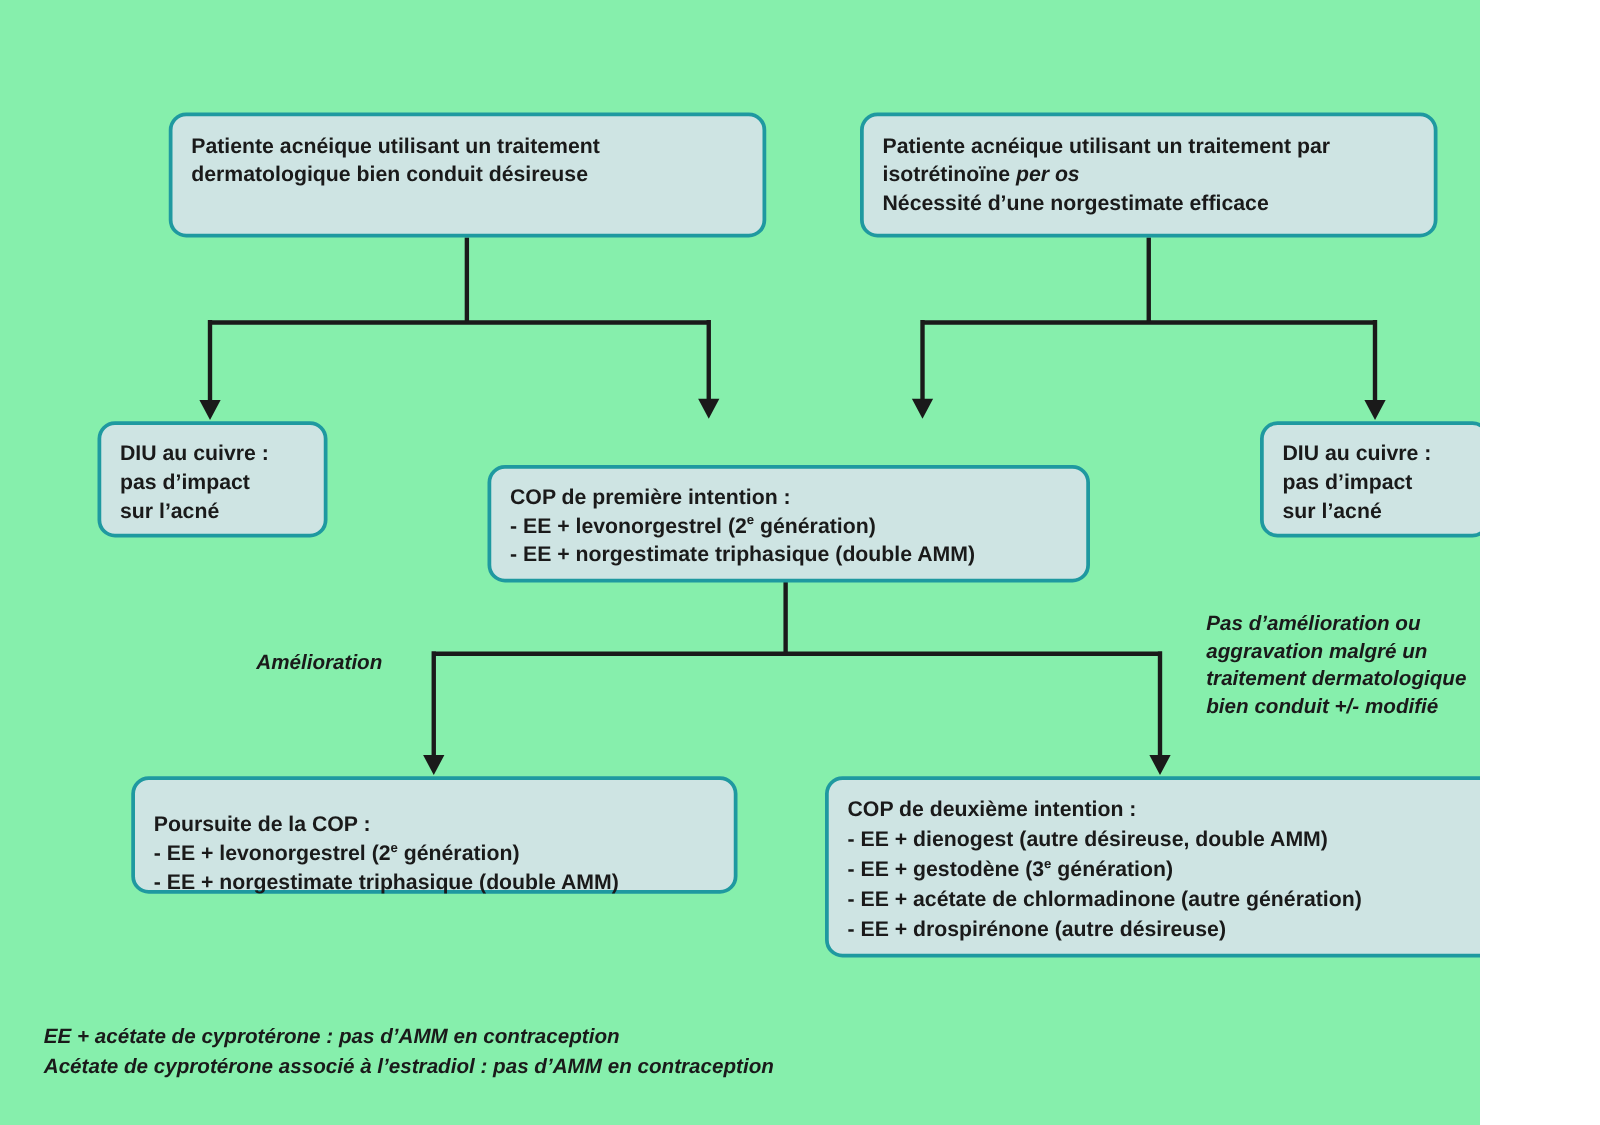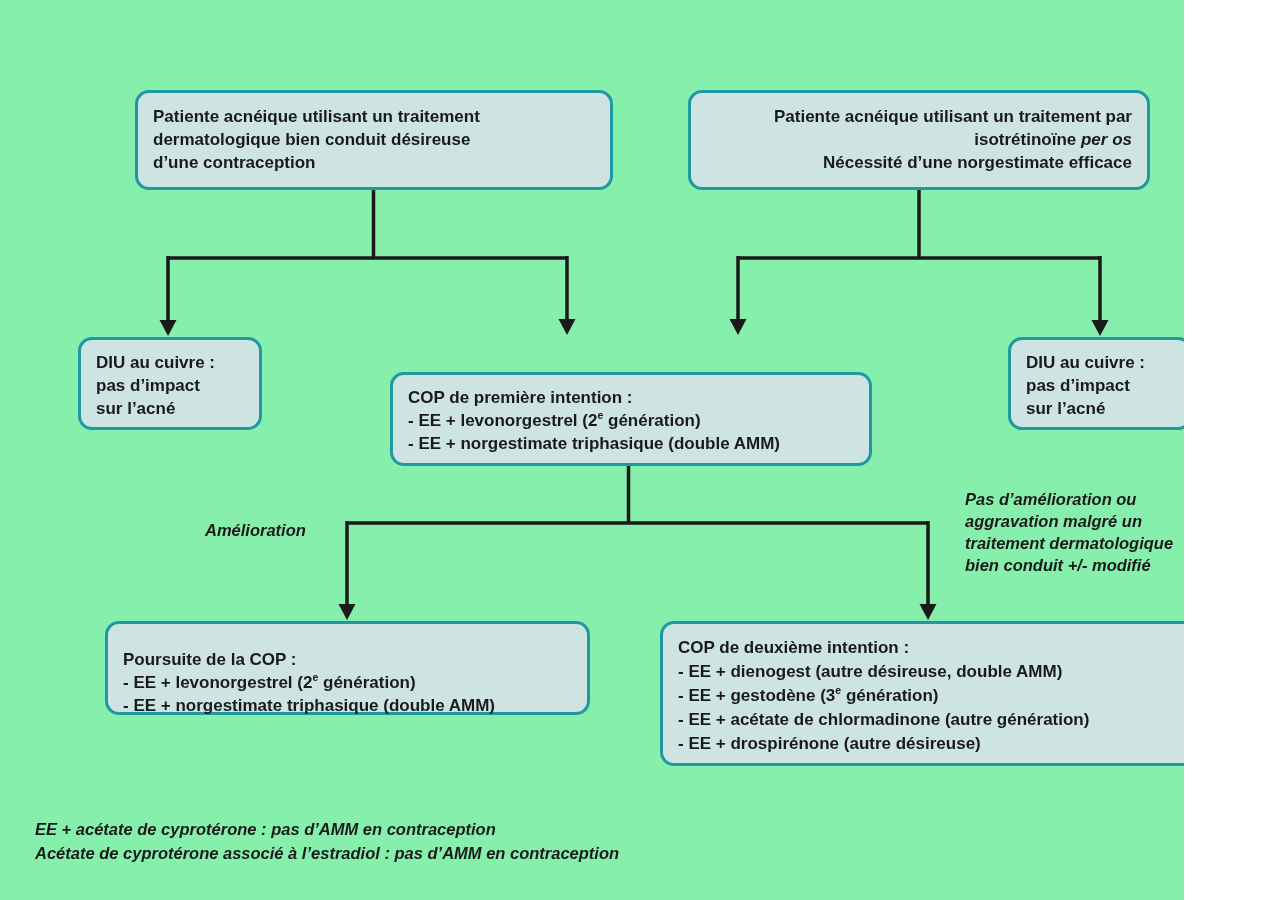--- a/index.html
+++ b/index.html
@@ -14,21 +14,21 @@
     position:absolute;box-sizing:border-box;
     background:var(--box-fill,#cee4e3);
     border:3px solid var(--box-border,#1f99a0);
     border-radius:14px;
     padding:12px 15px 10px 15px;
     font-weight:bold;font-size:17px;line-height:23px;
   }
   .node .ln{white-space:nowrap;}
   .node sup{font-size:0.62em;line-height:0;vertical-align:super;}
   #n-tl{left:135px;top:90px;width:478px;height:100px;}
-  #n-tr{left:688px;top:90px;width:462px;height:100px;text-align:right;}
+  #n-tr{left:688px;top:90px;width:462px;height:100px;}
   #n-diu-l{left:78px;top:337px;width:184px;height:93px;padding-top:11px;}
   #n-cop1{left:390px;top:336px;width:482px;height:94px;padding-top:11px;margin-top:36px;}
   #n-diu-r{left:1008px;top:337px;width:184px;height:93px;padding-top:11px;}
   #n-pours{left:105px;top:621px;width:485px;height:94px;padding-top:24px;}
   #n-cop2{left:660px;top:621px;width:537px;height:145px;line-height:24px;}
   .annot{
     position:absolute;font-style:italic;font-weight:bold;
     font-size:16.5px;line-height:22px;
   }
   #lbl-amelioration{left:205px;top:519px;}
@@ -54,21 +54,20 @@
     <g>
       <path d="M628.5 430 V524.75 M345.25 523 H929.75 M347 521 V605 M928 521 V605"></path>
       <polygon points="338.5,604 355.5,604 347,620"></polygon>
       <polygon points="919.5,604 936.5,604 928,620"></polygon>
     </g>
   </svg>
 
   <div class="node" id="n-tl">
     <div class="ln">Patiente acnéique utilisant un traitement</div>
     <div class="ln">dermatologique bien conduit désireuse</div>
-    <div class="ln">d’une contraception</div>
   </div>
 
   <div class="node" id="n-tr">
     <div class="ln">Patiente acnéique utilisant un traitement par</div>
     <div class="ln">isotrétinoïne <i>per os</i></div>
     <div class="ln">Nécessité d’une norgestimate efficace</div>
   </div>
 
   <div class="node" id="n-diu-l">
     <div class="ln">DIU au cuivre :</div>

